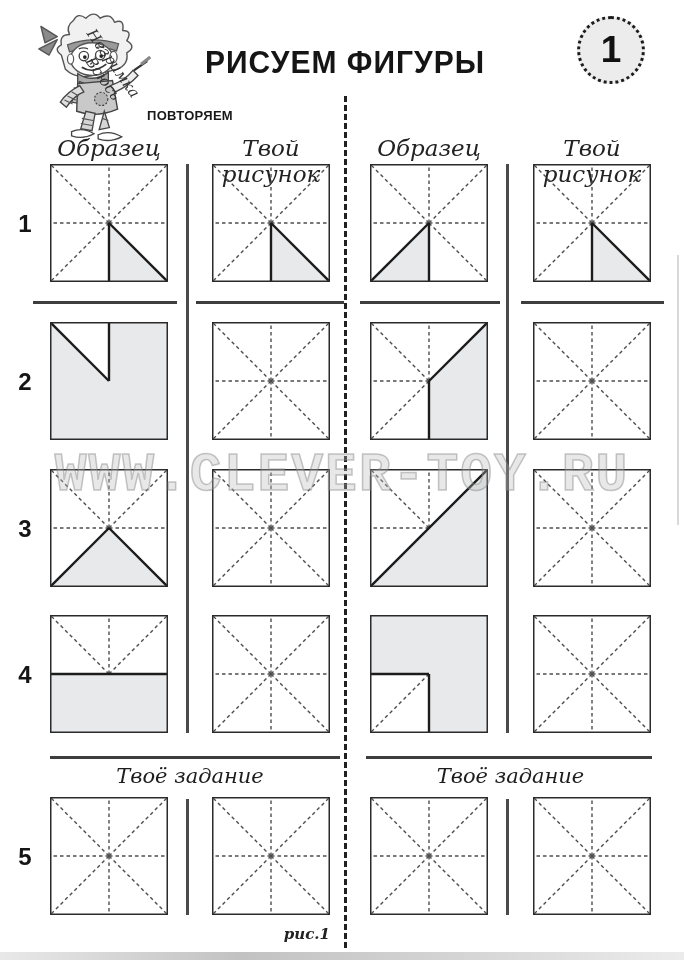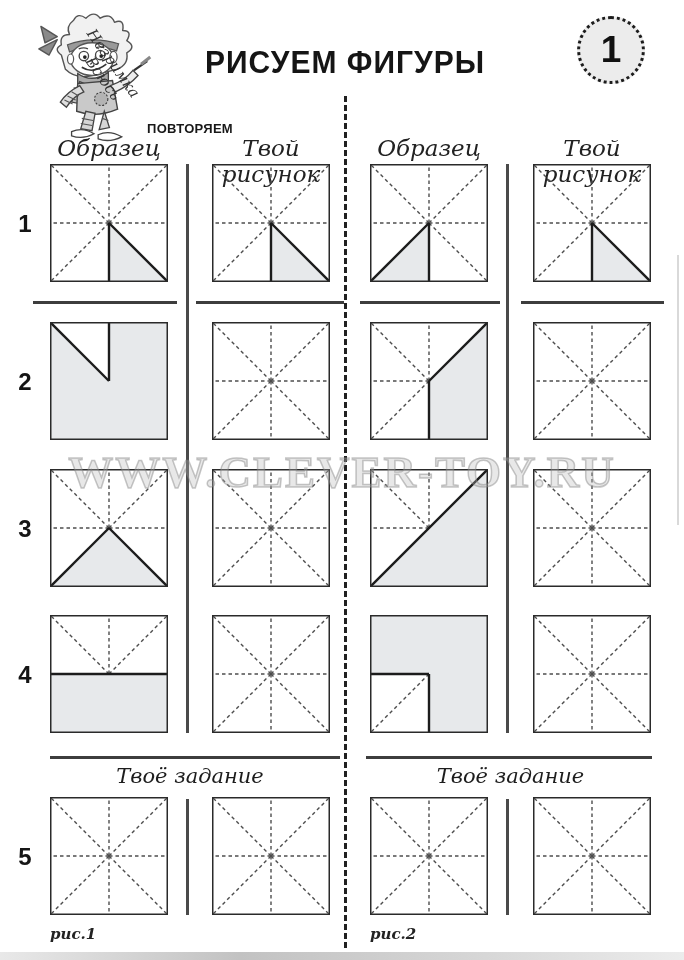--- a/index.html
+++ b/index.html
@@ -13,21 +13,21 @@
   .title-big{position:absolute;left:160px;top:45px;width:370px;text-align:center;
     font-size:30px;font-weight:700;letter-spacing:1px;color:#151515;transform:scaleY(1.06);}
   .badge{position:absolute;left:577px;top:16px;width:68px;height:68px;border-radius:50%;
     border:3px dotted #1c1c1c;background:#ececec;display:flex;align-items:center;justify-content:center;
     font-size:37px;font-weight:700;color:#111;}
   .char-name{position:absolute;left:97px;top:26px;width:110px;transform:rotate(55deg);
     transform-origin:left top;font-family:"DejaVu Serif",serif;font-style:italic;
     font-size:15px;color:#333;line-height:17px;}
   .char-name .l2{padding-left:22px;}
 
-  .section-label{position:absolute;top:121px;text-align:center;font-size:13px;
+  .section-label{position:absolute;top:108px;text-align:center;font-size:13px;
     font-weight:700;letter-spacing:.3px;color:#181818;}
   .sec-left{left:50px;width:280px;}
   .sec-right{left:370px;width:281px;}
 
   .subheader{position:absolute;top:135px;width:118px;text-align:center;
     font-family:"DejaVu Serif",serif;font-style:italic;font-size:23px;color:#222;}
 
   .row-num{position:absolute;left:10px;width:30px;text-align:center;
     font-size:24px;font-weight:700;color:#151515;}
 
@@ -38,27 +38,27 @@
     border-left:3px dashed #202020;}
   .edge-line{position:absolute;left:677px;top:255px;height:270px;width:2px;background:#aaa;opacity:.45;}
 
   .sq{position:absolute;width:118px;height:118px;}
   .sq svg{width:100%;height:100%;display:block;}
 
   .task-label{position:absolute;top:764px;text-align:center;font-family:"DejaVu Serif",serif;
     font-style:italic;font-size:21px;color:#1d1d1d;}
   .task-left{left:50px;width:280px;}
   .task-right{left:370px;width:281px;}
-  .fig-caption{position:absolute;top:925px;text-align:left;font-family:"DejaVu Serif",serif;
+  .fig-caption{position:absolute;top:925px;text-align:right;font-family:"DejaVu Serif",serif;
     font-style:italic;font-size:15px;font-weight:700;color:#222;}
   .fig-left{left:50px;width:280px;}
   .fig-right{left:370px;width:281px;}
 
   .watermark{position:absolute;left:0;top:446px;width:684px;text-align:center;
-    font-family:Liberation Serif, serif;font-size:45px;font-weight:700;letter-spacing:2px;
+    font-family:Liberation Mono, monospace;font-size:53px;font-weight:700;letter-spacing:2px;
     color:rgba(185,185,185,0.32);-webkit-text-stroke:1.5px rgba(130,130,130,0.45);
     pointer-events:none;white-space:nowrap;}
   .bottom-edge{position:absolute;left:0;bottom:0;width:684px;height:8px;opacity:.55;
     background:linear-gradient(to right,#d6d6d6,#909090 35%,#b5b5b5 70%,#dcdcdc);}
   .mascot{position:absolute;left:12px;top:8px;width:158px;height:138px;}
 </style>
 </head>
 <body>
 
 <div id="page" data-name="worksheet-page">
@@ -380,17 +380,16 @@
           <line x1="50" y1="50" x2="0" y2="50" stroke="#4d4d4d" stroke-width="1.4" vector-effect="non-scaling-stroke" stroke-dasharray="3.5 3"></line>
           <line x1="50" y1="50" x2="100" y2="50" stroke="#4d4d4d" stroke-width="1.4" vector-effect="non-scaling-stroke" stroke-dasharray="3.5 3"></line>
           <rect x="0" y="0" width="100" height="100" fill="none" stroke="#2a2a2a" stroke-width="3" vector-effect="non-scaling-stroke"></rect>
         </svg>
       </div>
     </div>
 
   <div class="task-label task-left" data-name="task-label-left">Твоё задание</div>
   <div class="task-label task-right" data-name="task-label-right">Твоё задание</div>
   <div class="fig-caption fig-left" data-name="figure-caption-1">рис.1</div>
-  <div class="fig-caption fig-right" data-name="figure-caption-2">рис.2</div>
 
   <div class="watermark" data-name="watermark">WWW.CLEVER-TOY.RU</div>
   <div class="bottom-edge" data-name="scan-bottom-edge"></div>
 </div>
 
 </body></html>

